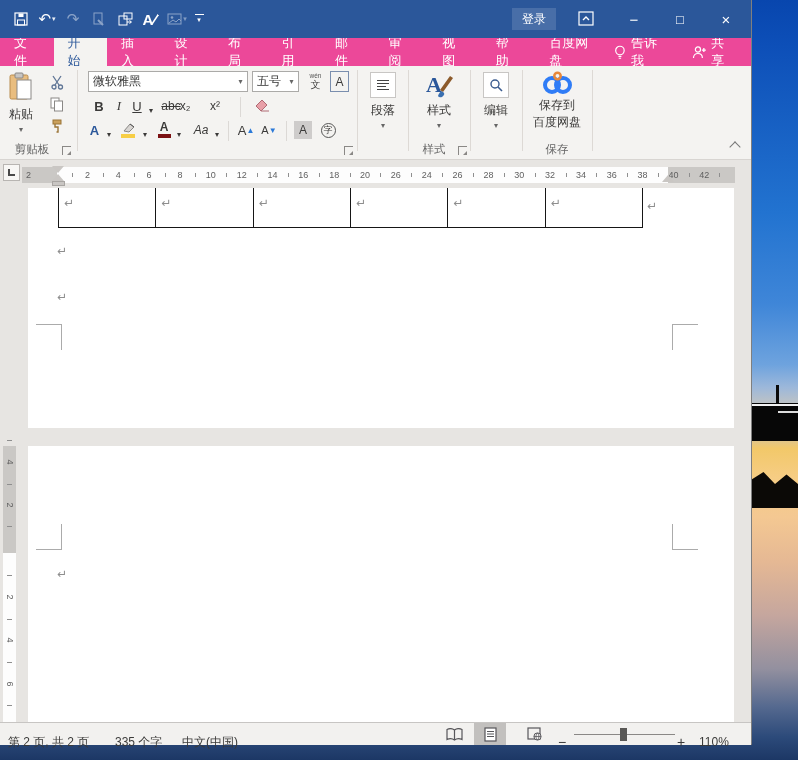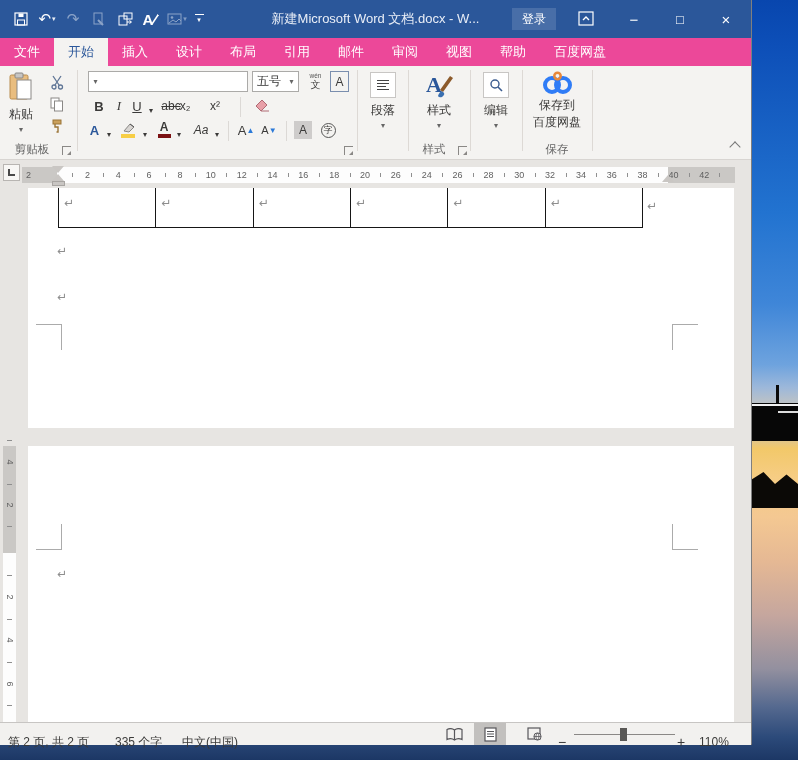--- a/index.html
+++ b/index.html
@@ -178,21 +178,20 @@
             <circle cx="5" cy="4.5" r="1.3" fill="#fff"></circle>
             <path d="M2 10 l4-3 3 2 3-3 2 2" fill="none" stroke="#fff"></path>
           </svg>
         <span class="qat-caret">▾</span>
       </span>
       <span class="qat-more">
           <i></i>
           <b>▾</b>
         </span>
     </div>
-    <div class="title-text">新建Microsoft Word 文档.docx - W...</div>
     <div class="signin">登录</div>
     <span class="ribbon-opts">
       <svg width="16" height="15" viewBox="0 0 16 15">
           <rect x="1" y="1" width="14" height="13" fill="none" stroke="#fff" stroke-width="1.2"></rect>
           <path d="M5 9 l3 -3 3 3" fill="none" stroke="#fff" stroke-width="1.4"></path>
         </svg>
     </span>
     <div class="winbtn min">−</div>
     <div class="winbtn max">□</div>
     <div class="winbtn close">×</div>
@@ -205,20 +204,37 @@
         <div class="tab">插入</div>
         <div class="tab">设计</div>
         <div class="tab">布局</div>
         <div class="tab">引用</div>
         <div class="tab">邮件</div>
         <div class="tab">审阅</div>
         <div class="tab">视图</div>
         <div class="tab">帮助</div>
         <div class="tab">百度网盘</div>
       </div>
+    <div class="tabrow-right">
+      <div class="tellme">
+        <svg width="12" height="15" viewBox="0 0 12 15">
+            <circle cx="6" cy="5.5" r="4.3" fill="none" stroke="#fff" stroke-width="1.2"></circle>
+            <path d="M4.5 11.5 h3 M4.8 13.3 h2.4" stroke="#fff" stroke-width="1.2"></path>
+          </svg>
+        <span>告诉我</span>
+      </div>
+      <div class="share">
+        <svg width="15" height="14" viewBox="0 0 15 14">
+            <circle cx="6" cy="4.5" r="2.6" fill="none" stroke="#fff" stroke-width="1.2"></circle>
+            <path d="M1.5 13 c0-3 2-4.5 4.5-4.5 s4.5 1.5 4.5 4.5" fill="none" stroke="#fff" stroke-width="1.2"></path>
+            <path d="M12 3 v4 M10 5 h4" stroke="#fff" stroke-width="1.3"></path>
+          </svg>
+        <span>共享</span>
+      </div>
+    </div>
   </div>
 
   <div class="ribbon">
     <div class="gsep" style="left:77px"></div>
     <div class="gsep" style="left:357px"></div>
     <div class="gsep" style="left:408px"></div>
     <div class="gsep" style="left:470px"></div>
     <div class="gsep" style="left:522px"></div>
     <div class="gsep" style="left:592px"></div>
 
@@ -247,20 +263,21 @@
     <span class="fbtn" style="left:46px; top:50px; width:22px;">
       <svg width="14" height="15" viewBox="0 0 14 15">
           <rect x="3" y="1" width="8" height="4" fill="#caa05c" stroke="#9a7436"></rect>
           <path d="M5 5 v3 h3 v5 h-1.5" fill="none" stroke="#9a7436" stroke-width="1.4"></path>
         </svg>
     </span>
     <div class="group-label" style="left:0; width:64px;">剪贴板</div>
     <span class="launcher" style="left:62px;"></span>
 
     <div class="combo" style="left:88px; top:5px; width:160px;">
+      <span class="val">微软雅黑</span>
       <span class="dd">▾</span>
     </div>
     <div class="combo" style="left:252px; top:5px; width:47px;">
       <span class="val">五号</span>
       <span class="dd">▾</span>
     </div>
     <span class="fbtn" style="left:305px; top:4px; width:21px; height:23px; flex-direction:column; line-height:1;">
       <span style="font-size:6.5px; color:#555;">wén</span>
       <span style="font-size:10px;">文</span>
     </span>

